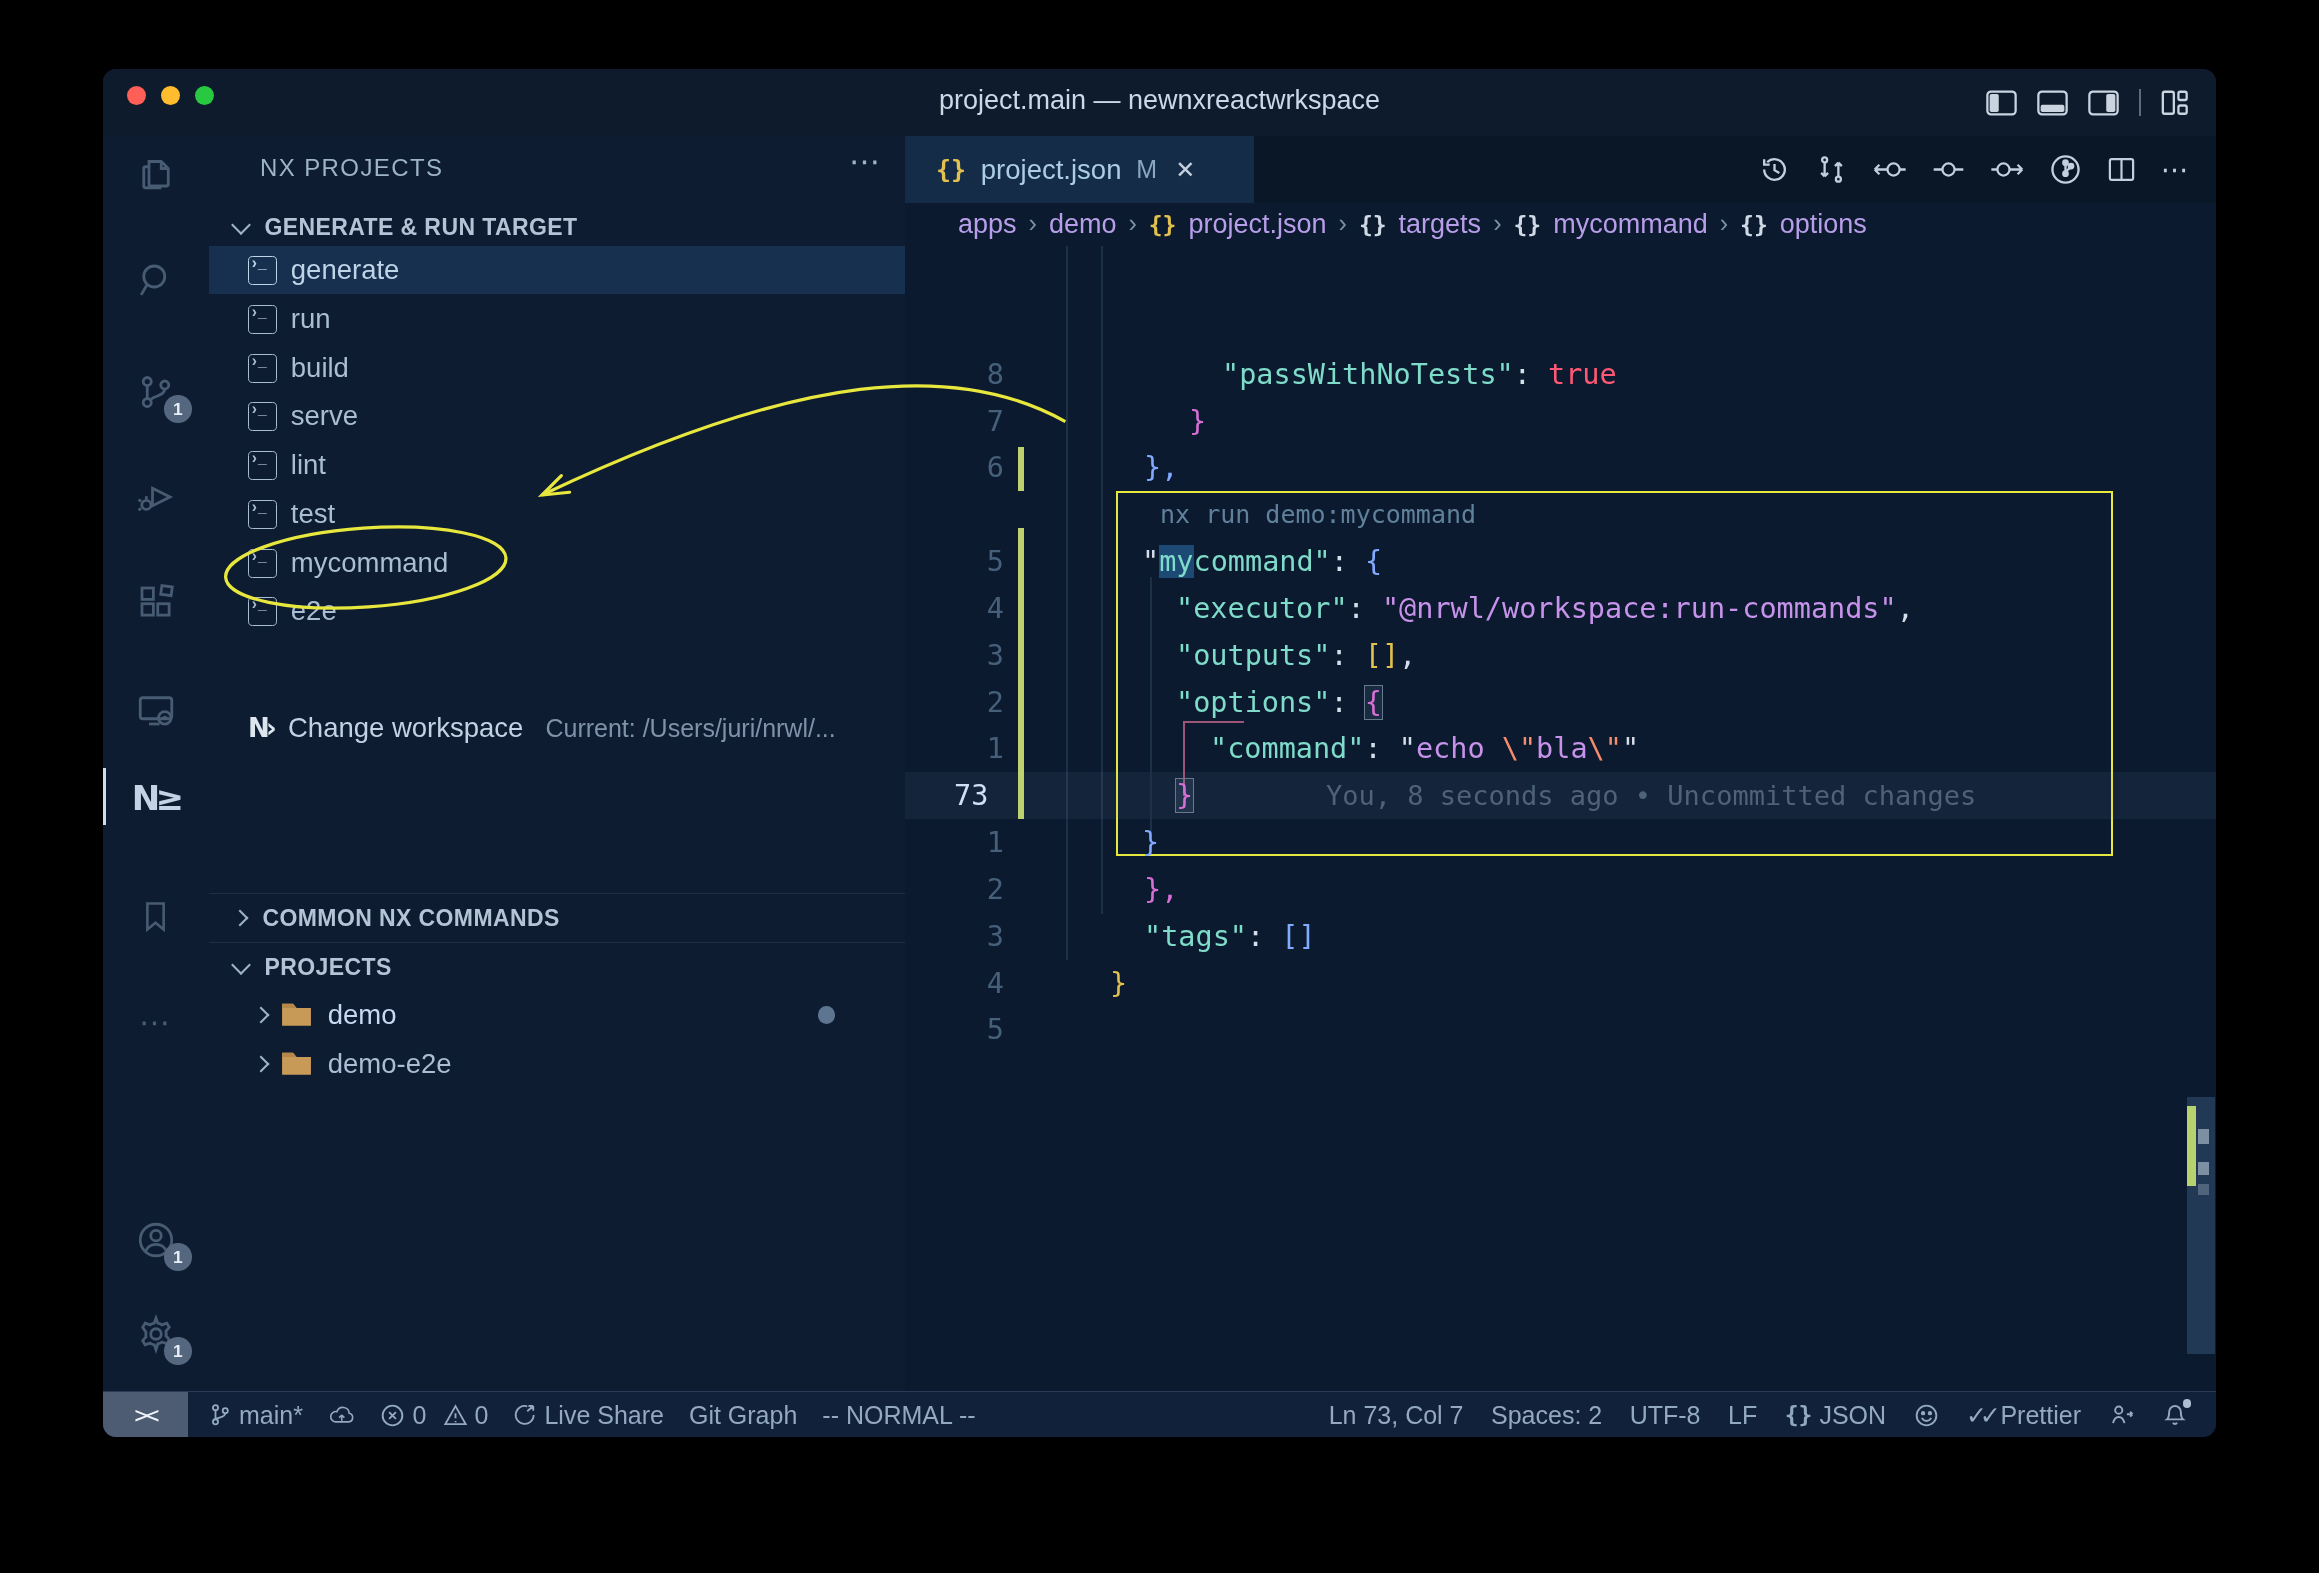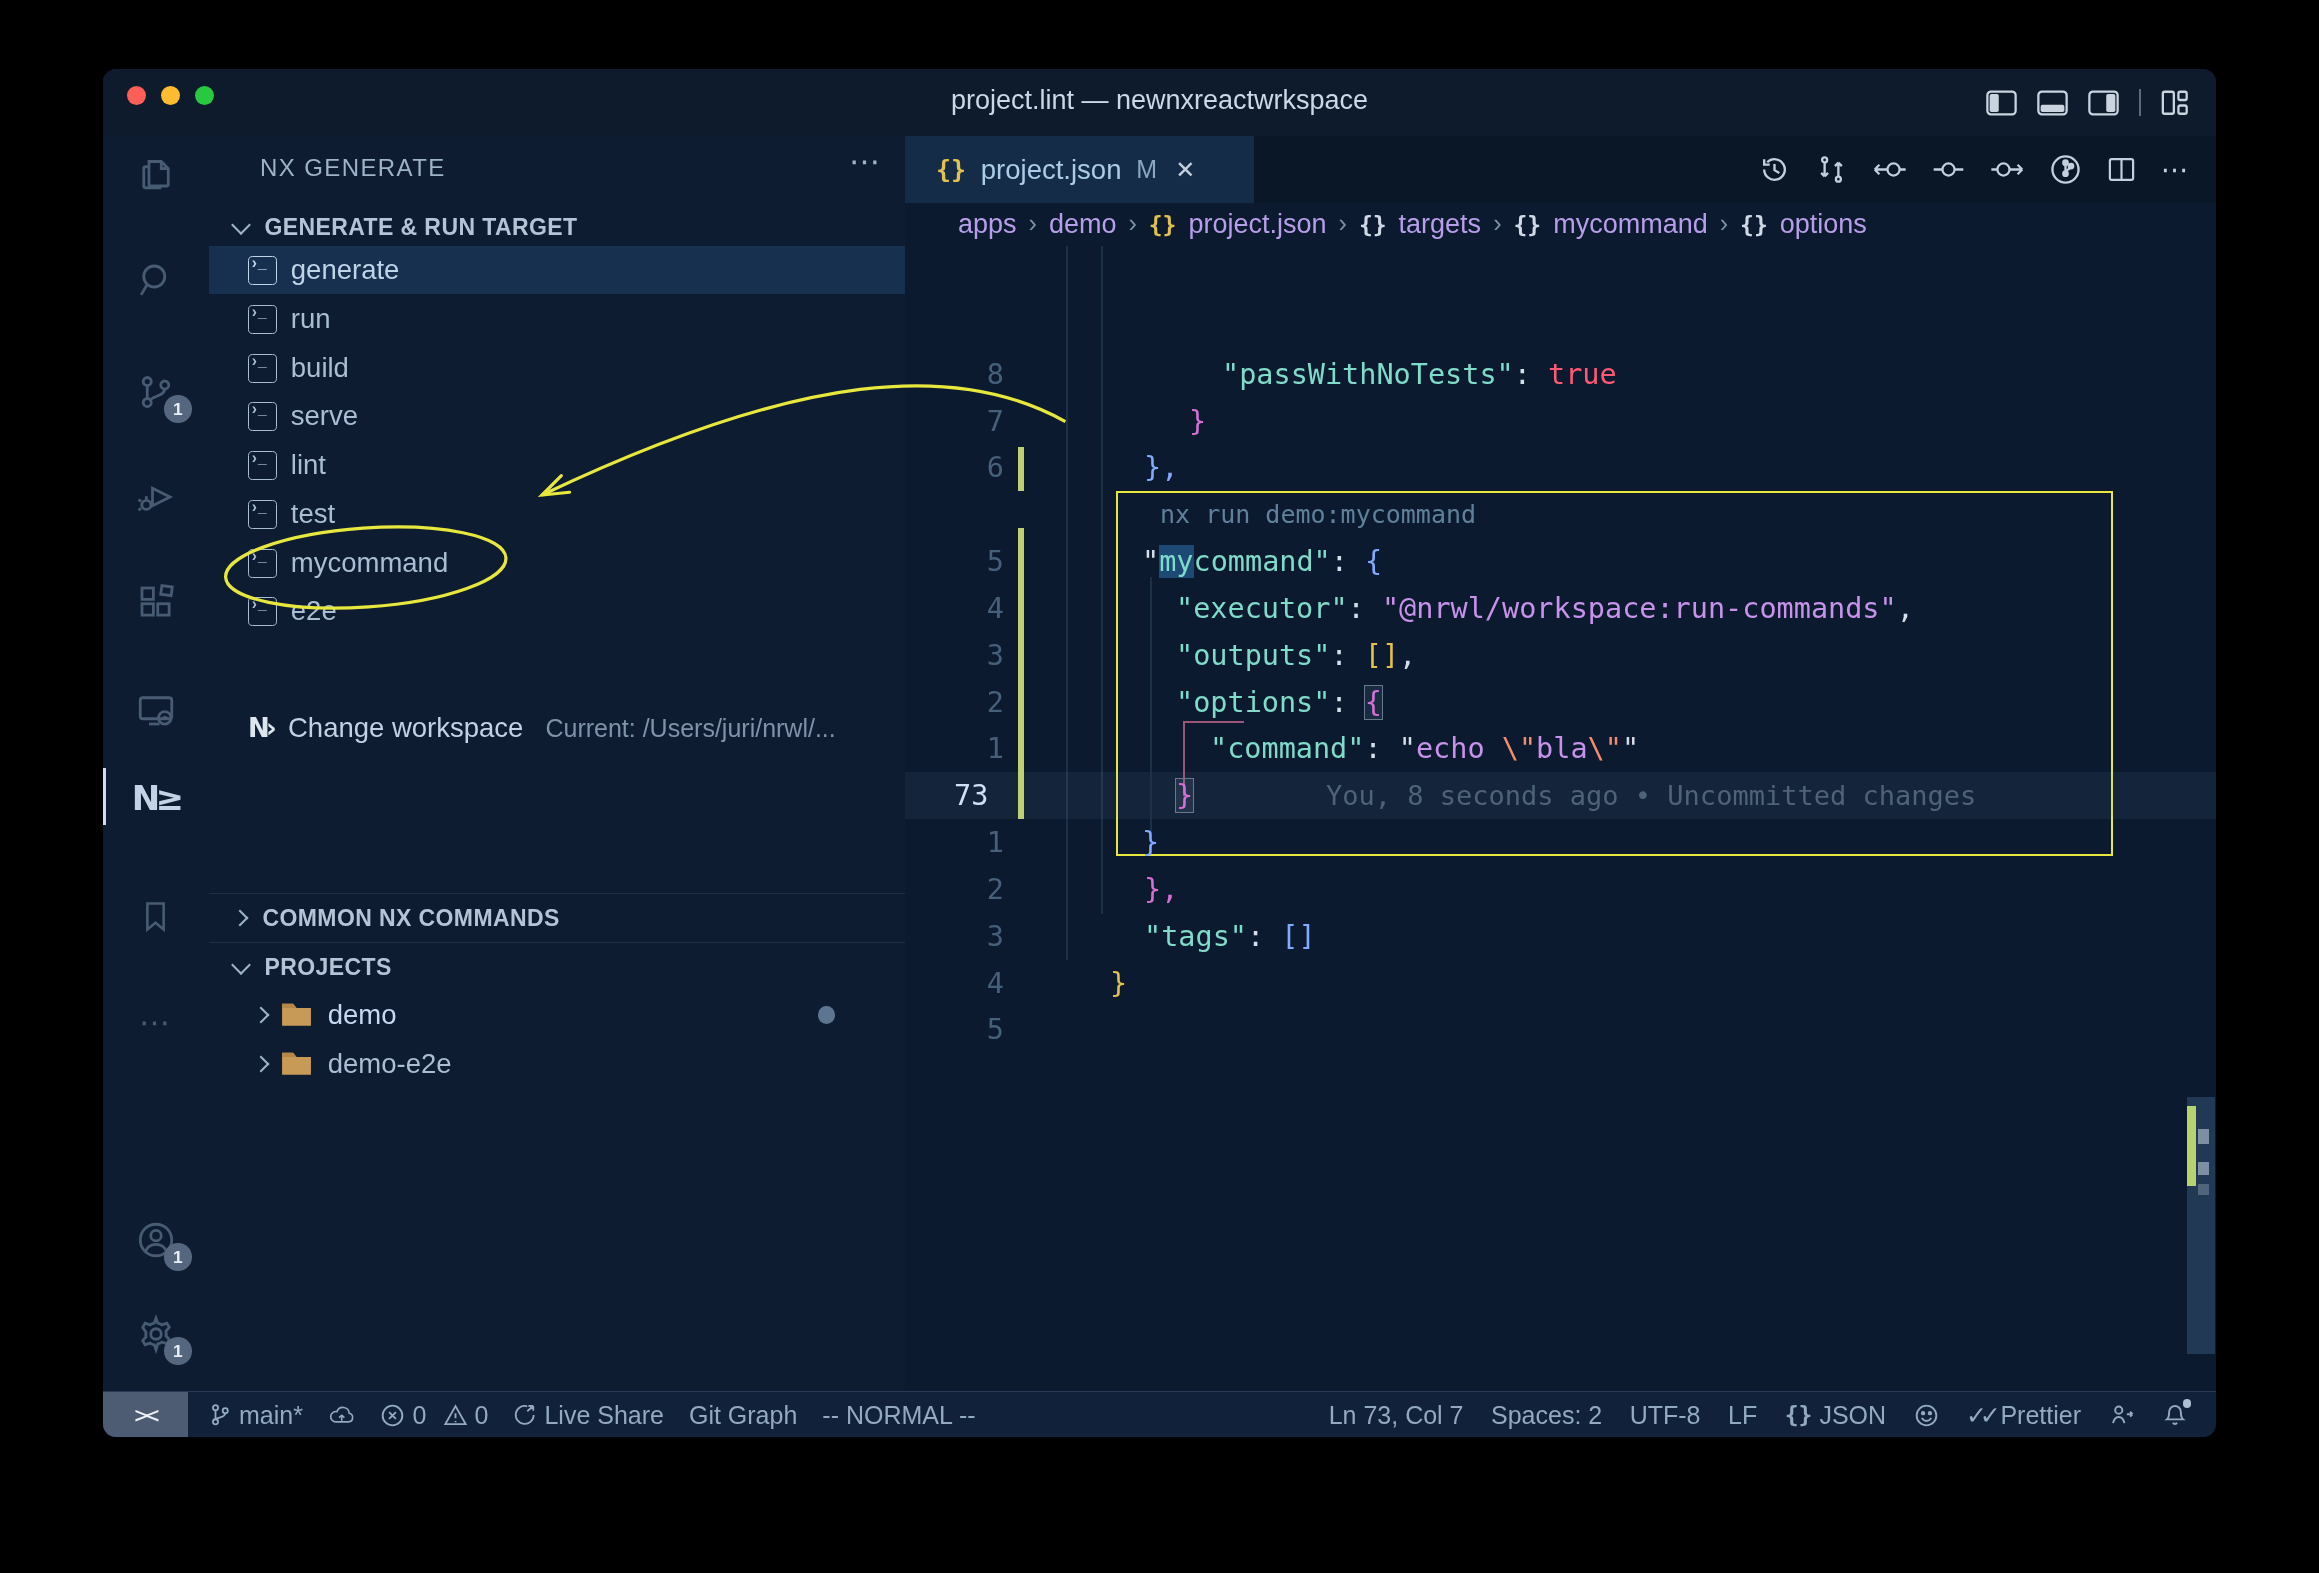--- a/index.html
+++ b/index.html
@@ -94,21 +94,21 @@
 </style>
 </head>
 <body>
 
 <div class="window">
 
   <div class="titlebar">
     <span class="tl red"></span>
     <span class="tl yellow"></span>
     <span class="tl green"></span>
-    <div class="title">project.lint — newnxreactwrkspace</div>
+    <div class="title">project.main — newnxreactwrkspace</div>
     <div class="tbicons">
       <span>
           <svg width="31" height="26" viewBox="0 0 34 28">
             <rect x="1.5" y="1.5" width="31" height="25" rx="4" fill="none" stroke="currentColor" stroke-width="2.5"></rect>
             <rect x="4" y="4" width="10" height="20" rx="2" fill="currentColor"></rect>
           </svg>
         </span>
       <span>
           <svg width="31" height="26" viewBox="0 0 34 28">
             <rect x="1.5" y="1.5" width="31" height="25" rx="4" fill="none" stroke="currentColor" stroke-width="2.5"></rect>
@@ -202,21 +202,21 @@
       <svg width="42" height="42" viewBox="0 0 24 24" fill="none" stroke="currentColor" stroke-width="1.6">
           <circle cx="12" cy="12" r="3"></circle>
           <path d="M12 3l1 2.8a6.5 6.5 0 0 1 2.4 1l2.8-1 1.4 2.4-1.9 2.2a6.5 6.5 0 0 1 0 2.6l1.9 2.2-1.4 2.4-2.8-1a6.5 6.5 0 0 1-2.4 1L12 21l-1-2.8a6.5 6.5 0 0 1-2.4-1l-2.8 1-1.4-2.4 1.9-2.2a6.5 6.5 0 0 1 0-2.6L4.4 8.2 5.8 5.8l2.8 1a6.5 6.5 0 0 1 2.4-1z"></path>
         </svg>
       <span class="abadge">1</span>
     </div>
   </div>
 
   <div class="sidebar">
     <div class="sb-head">
-      <span class="sb-title">NX GENERATE</span>
+      <span class="sb-title">NX PROJECTS</span>
       <span class="sb-more">⋯</span>
     </div>
 
     <div class="sb-section" style="top:67px">
       <span class="chev down"></span>
       <span class="lbl">GENERATE &amp; RUN TARGET</span>
     </div>
 
     <div class="titem selected" style="top:110px">
       <span class="term-icon">

